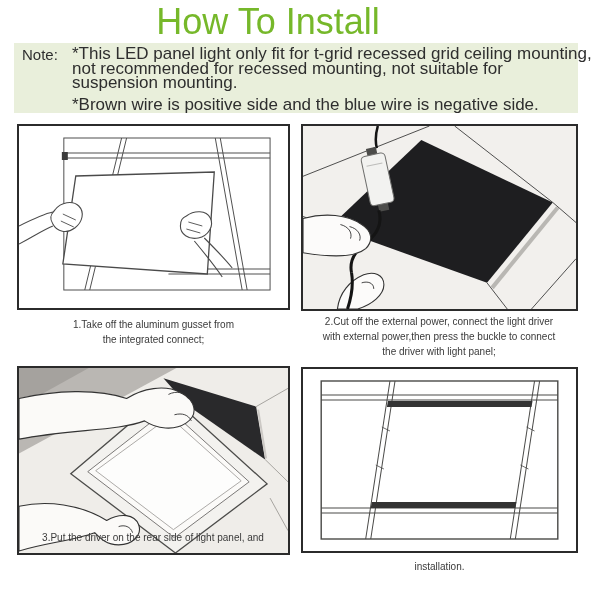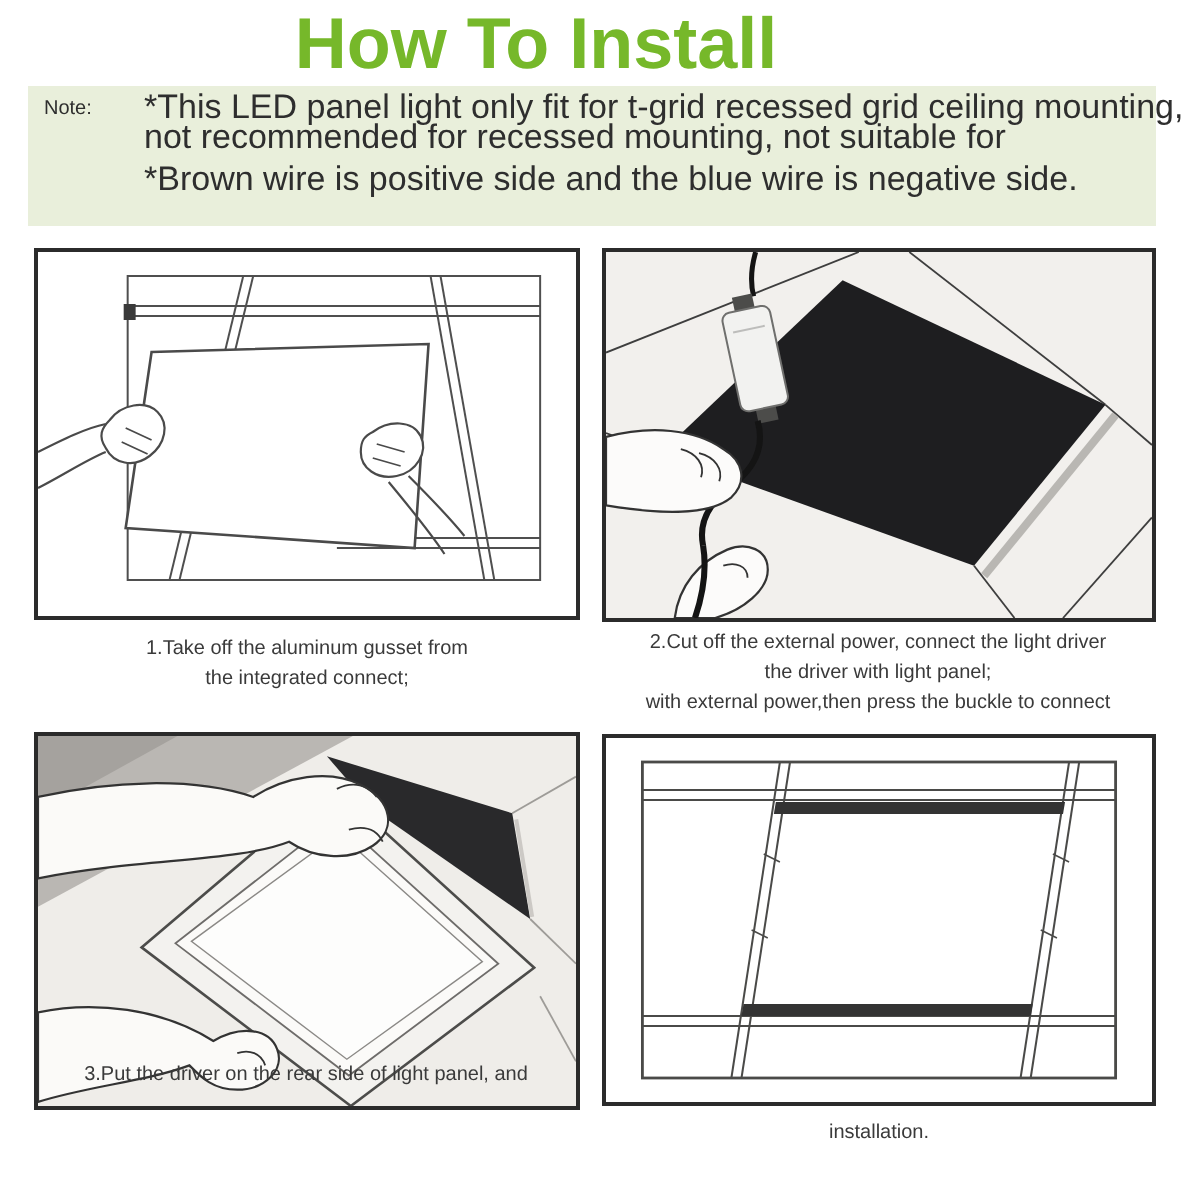--- a/index.html
+++ b/index.html
@@ -2,27 +2,27 @@
 <html><head>
 <meta charset="utf-8">
 <style>
   html,body{margin:0;padding:0;background:#ffffff;}
   #canvas{
     position:relative;width:600px;height:600px;background:#ffffff;overflow:hidden;
     font-family:"Liberation Sans", sans-serif;color:#2e2e2e;
   }
   .title{
     position:absolute;top:1px;left:0;width:536px;text-align:center;
-    font-size:36px;font-weight:bold;color:#76b82a;letter-spacing:0px;
+    font-size:36px;font-weight:normal;color:#76b82a;letter-spacing:0px;
   }
   .note{
     position:absolute;left:14px;top:43px;width:564px;height:70px;
     background:#e9efdb;
   }
-  .note-label{position:absolute;left:8px;top:4px;font-size:10px;line-height:15px;}
+  .note-label{position:absolute;left:8px;top:4px;font-size:15px;line-height:15px;}
   .note-body{position:absolute;left:58px;top:4px;font-size:17px;line-height:14.6px;}
   .note-para{margin:0 0 7px 0;}
   .note-line{display:block;white-space:nowrap;}
   .panel{
     position:absolute;border:2px solid #2b2b2b;background:#ffffff;box-sizing:border-box;
   }
   .panel svg{display:block;width:100%;height:100%;}
   #panel1{left:17px;top:124px;width:273px;height:186px;}
   #panel2{left:301px;top:124px;width:277px;height:187px;}
   #panel3{left:17px;top:366px;width:273px;height:189px;}
@@ -42,20 +42,21 @@
 <div id="canvas">
 
   <div class="title">How To Install</div>
 
   <div class="note">
     <div class="note-label">Note:</div>
     <div class="note-body">
       <p class="note-para">
         <span class="note-line">*This LED panel light only fit for t-grid recessed grid ceiling mounting,</span>
         <span class="note-line">not recommended for recessed mounting, not suitable for</span>
+        <span class="note-line">suspension mounting.</span>
       </p>
       <p class="note-para">
         <span class="note-line">*Brown wire is positive side and the blue wire is negative side.</span>
       </p>
     </div>
   </div>
 
   <div class="panel" id="panel1">
     <svg viewBox="0 0 270 182" preserveAspectRatio="none">
       <g stroke="#4f4f4f" stroke-width="1" fill="none">
@@ -166,22 +167,22 @@
       <polygon points="68,133 211,133 210,139 67,139" fill="#333333"></polygon>
     </svg>
   </div>
 
   <div class="caption" id="cap1">
     <span class="cap-line">1.Take off the aluminum gusset from</span>
     <span class="cap-line">the integrated connect;</span>
   </div>
   <div class="caption" id="cap2">
     <span class="cap-line">2.Cut off the external power, connect the light driver</span>
+    <span class="cap-line">with external power,then press the buckle to connect</span>
     <span class="cap-line">the driver with light panel;</span>
-    <span class="cap-line">with external power,then press the buckle to connect</span>
   </div>
   <div class="caption" id="cap3">
     <span class="cap-line">3.Put the driver on the rear side of light panel, and</span>
   </div>
   <div class="caption" id="cap4">
     <span class="cap-line">installation.</span>
   </div>
 
 </div>
 

